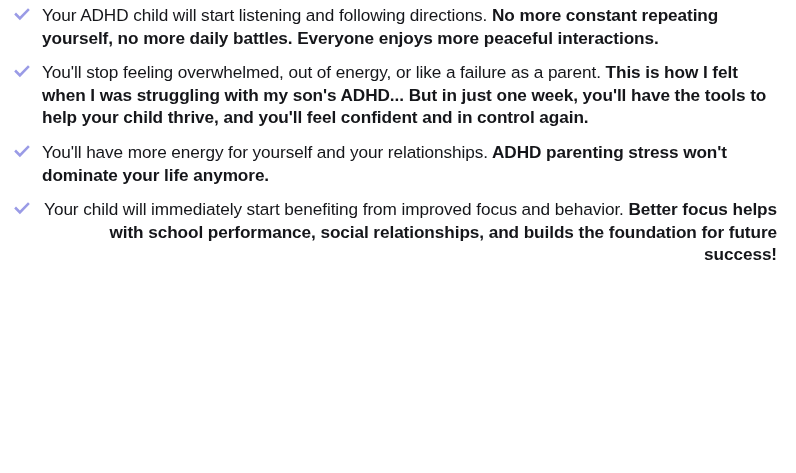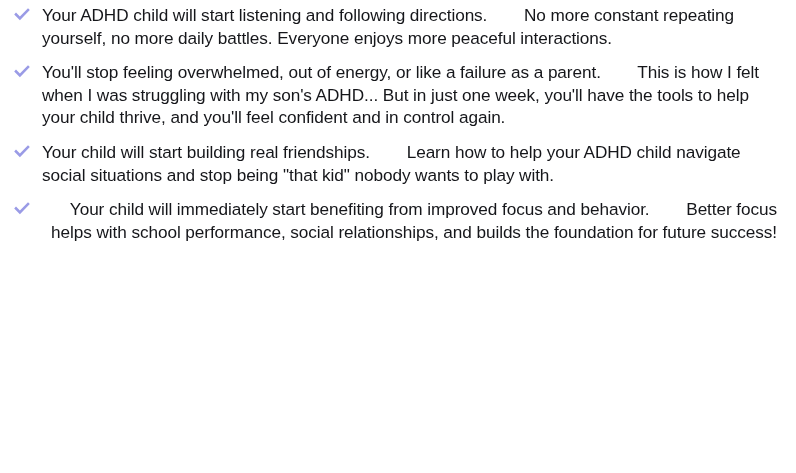--- a/index.html
+++ b/index.html
@@ -48,22 +48,21 @@
     height: 22px;
   }
   .benefit-text {
     display: block;
     max-width: 735px;
   }
   .benefit-text b {
     font-weight: normal;
   }
   .benefit-text .rest {
-    font-weight: normal;
-    margin-left: 32px;
+    font-weight: bold;
   }
 </style>
 </head>
 <body>
 
 <ul class="benefits-list">
 
   <li class="benefit-item">
     <span class="check-icon">
       <svg viewBox="0 0 22 22" xmlns="http://www.w3.org/2000/svg" aria-hidden="true">
@@ -76,29 +75,29 @@
 
   <li class="benefit-item">
     <span class="check-icon">
       <svg viewBox="0 0 22 22" xmlns="http://www.w3.org/2000/svg" aria-hidden="true">
         <path d="M3.2 10.6 L5.0 8.6 L8.9 12.4 L17.0 4.2 L18.8 6.1 L8.9 16.3 Z" fill="#9a9be6"></path>
       </svg>
     </span>
     <span class="benefit-text"><b>You'll stop feeling overwhelmed, out of energy, or like a failure as a parent.</b><span class="rest"> This is how I felt when I was struggling with my son's ADHD... But in just one week, you'll have the tools to help your child thrive, and you'll feel confident and in control again.</span></span>
   </li>
 
-
   <li class="benefit-item">
     <span class="check-icon">
       <svg viewBox="0 0 22 22" xmlns="http://www.w3.org/2000/svg" aria-hidden="true">
         <path d="M3.2 10.6 L5.0 8.6 L8.9 12.4 L17.0 4.2 L18.8 6.1 L8.9 16.3 Z" fill="#9a9be6"></path>
       </svg>
     </span>
-    <span class="benefit-text"><b>Your child will start building real friendships.</b><span class="rest"> Learn how to help your ADHD child navigate social situations and stop being "that kid" nobody wants to play with.</span></span>
+    <span class="benefit-text"><b>You'll have more energy for yourself and your relationships.</b><span class="rest"> ADHD parenting stress won't dominate your life anymore.</span></span>
   </li>
+
 
   <li class="benefit-item">
     <span class="check-icon">
       <svg viewBox="0 0 22 22" xmlns="http://www.w3.org/2000/svg" aria-hidden="true">
         <path d="M3.2 10.6 L5.0 8.6 L8.9 12.4 L17.0 4.2 L18.8 6.1 L8.9 16.3 Z" fill="#9a9be6"></path>
       </svg>
     </span>
     <span class="benefit-text"><b>Your child will immediately start benefiting from improved focus and behavior.</b><span class="rest"> Better focus helps with school performance, social relationships, and builds the foundation for future success!</span></span>
   </li>
 

